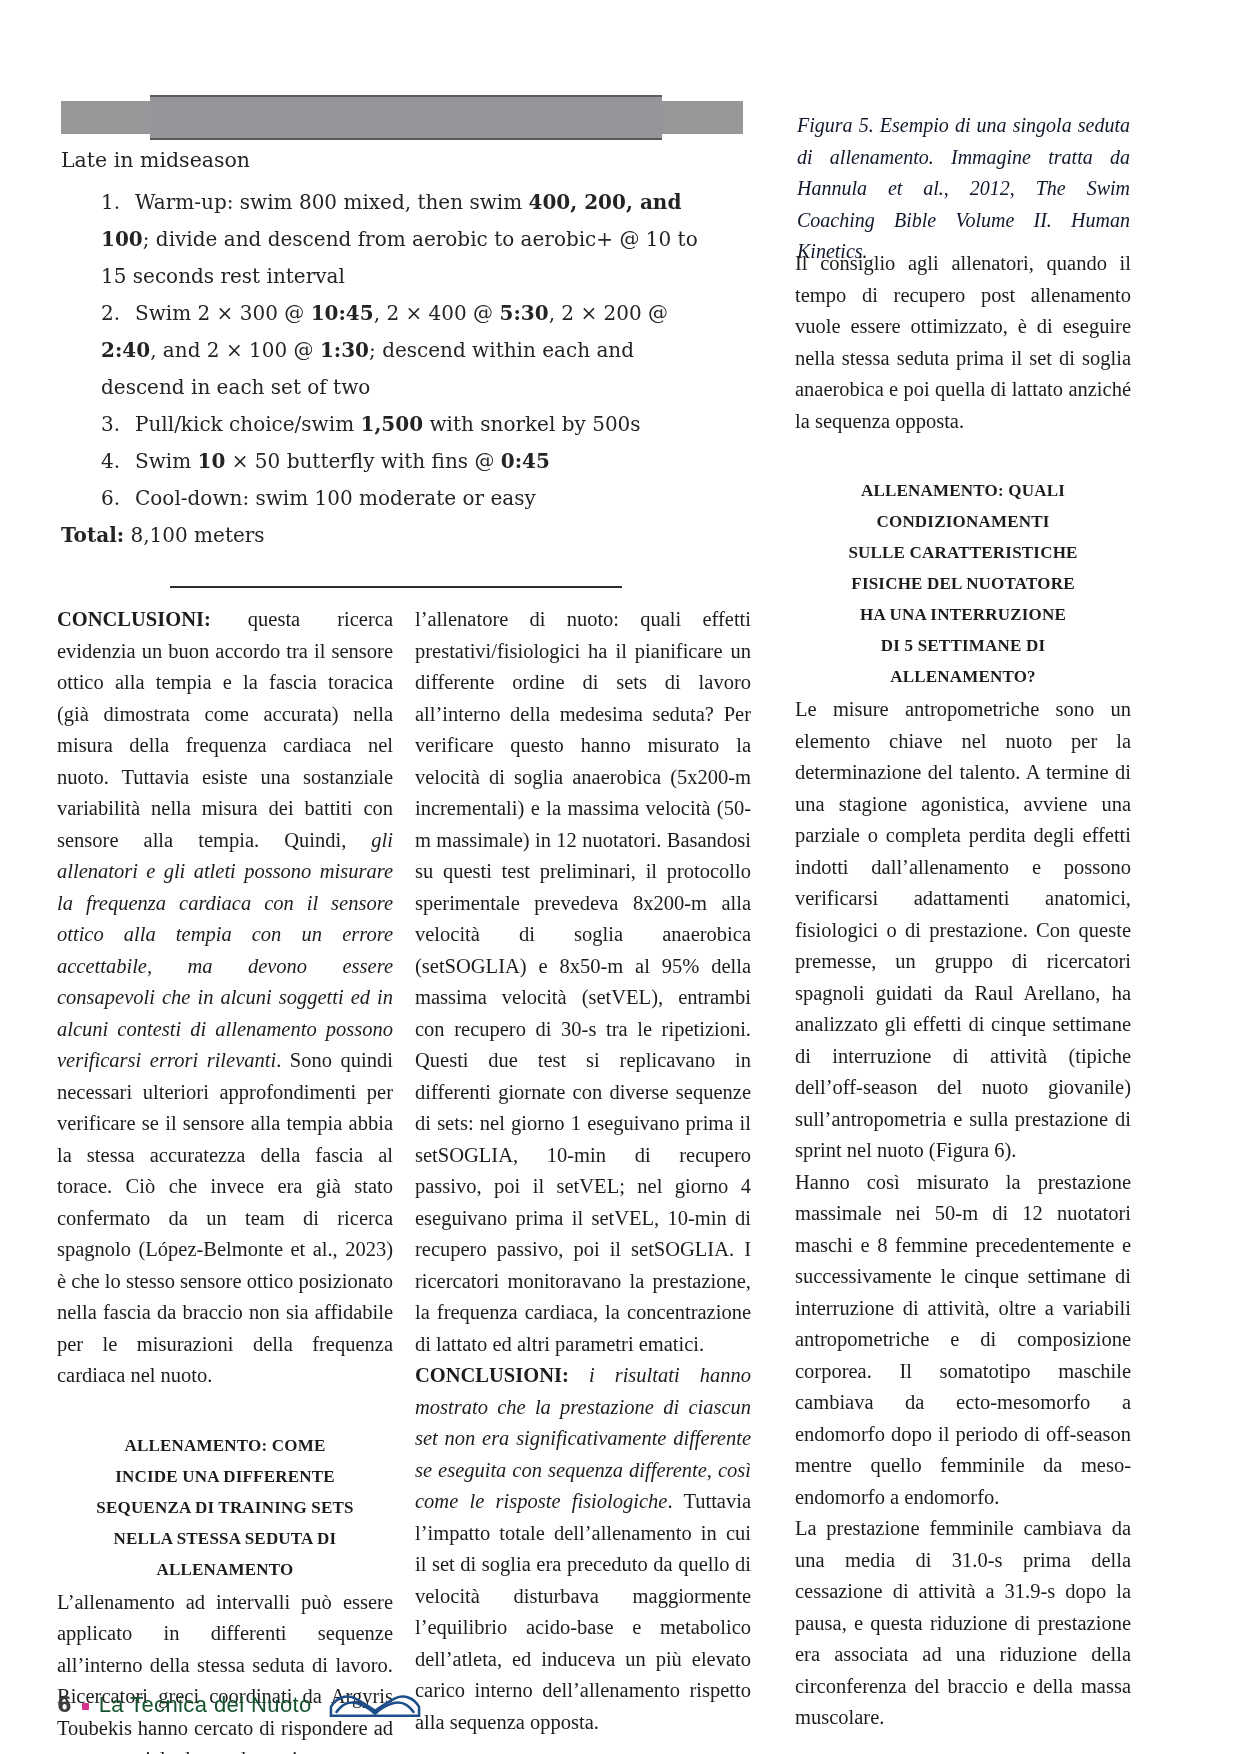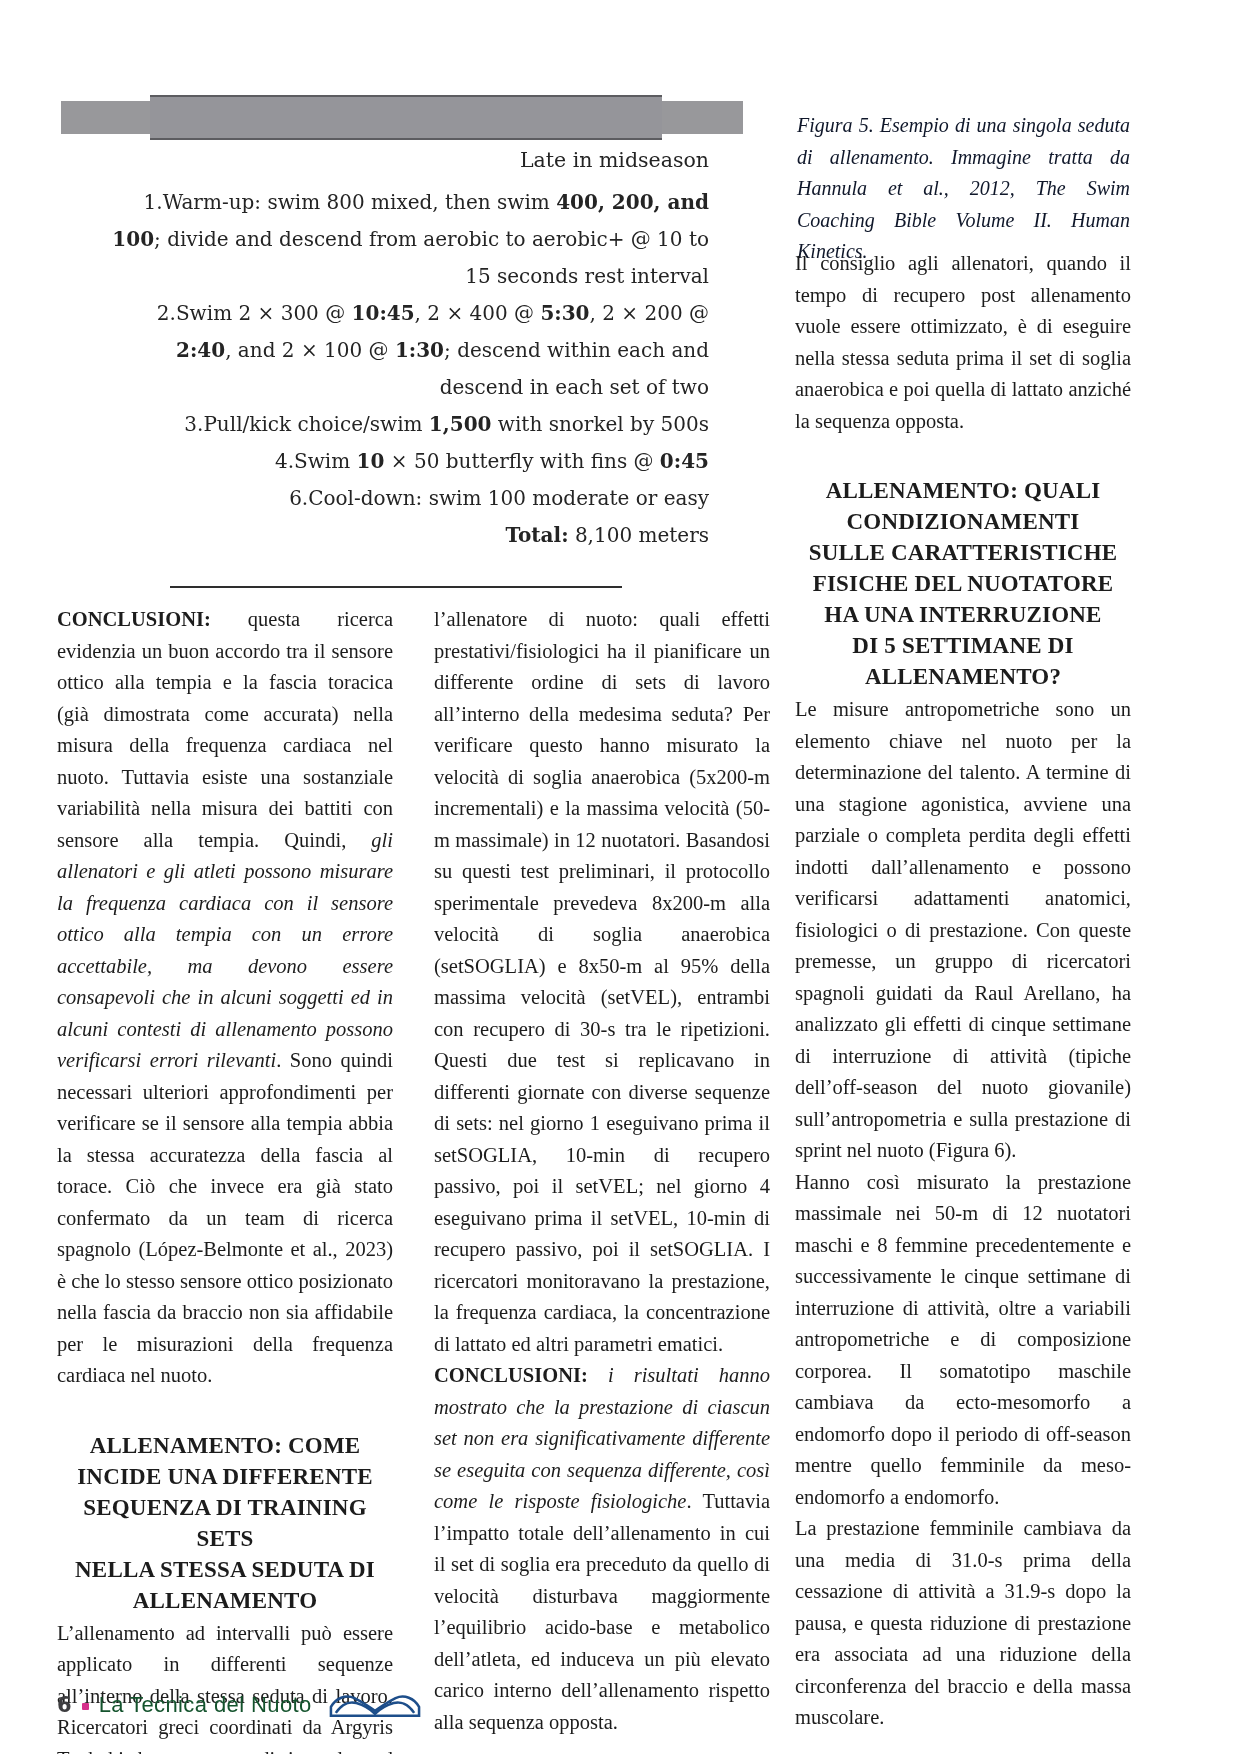--- a/index.html
+++ b/index.html
@@ -21,21 +21,21 @@
     position:absolute;left:150px;top:95px;width:512px;height:45px;
     background:#95959a;
     border-top:2px solid #5c5c60;
     border-bottom:2px solid #5c5c60;
     box-sizing:border-box;
   }
   .workout{
     position:absolute;left:61px;top:146px;width:648px;
     font-family:"DejaVu Serif", serif;
     font-size:20px;line-height:37px;color:#242424;
-    text-align:right;
+    text-align:left;
   }
   .w-subtitle{margin:0 0 10px 0;font-size:20.5px;line-height:28px;}
   .w-item{margin-left:40px;}
   .w-num{display:inline-block;min-width:34px;}
   .w-total{margin-top:0;}
   .rb{font-weight:bold;}
   .ri{font-style:italic;}
   .total-rule{
     position:absolute;left:170px;top:586px;width:452px;height:0;
     border-top:2px solid #2e2e2e;
@@ -47,26 +47,26 @@
     text-align:justify;color:#0f172a;
   }
   
   .col{
     position:absolute;width:336px;
     font-size:20.5px;line-height:31.5px;
     text-align:justify;
     hyphens:auto;-webkit-hyphens:auto;
   }
   .col-left{left:57px;top:604px;}
-  .col-mid{left:434px;top:604px;}
+  .col-mid{left:415px;top:604px;}
   .col-right{left:795px;top:248px;}
   .para{margin:0;}
   .col-heading{
     margin:38px 0 2px 0;
-    font-size:23px;line-height:31px;
+    font-size:17px;line-height:31px;
     font-weight:bold;text-align:center;
     white-space:pre-line;
     letter-spacing:0.2px;
   }
   
   .footer{
     position:absolute;left:57px;top:1690px;height:30px;
     display:flex;align-items:center;
     font-family:"Liberation Sans", sans-serif;
   }

